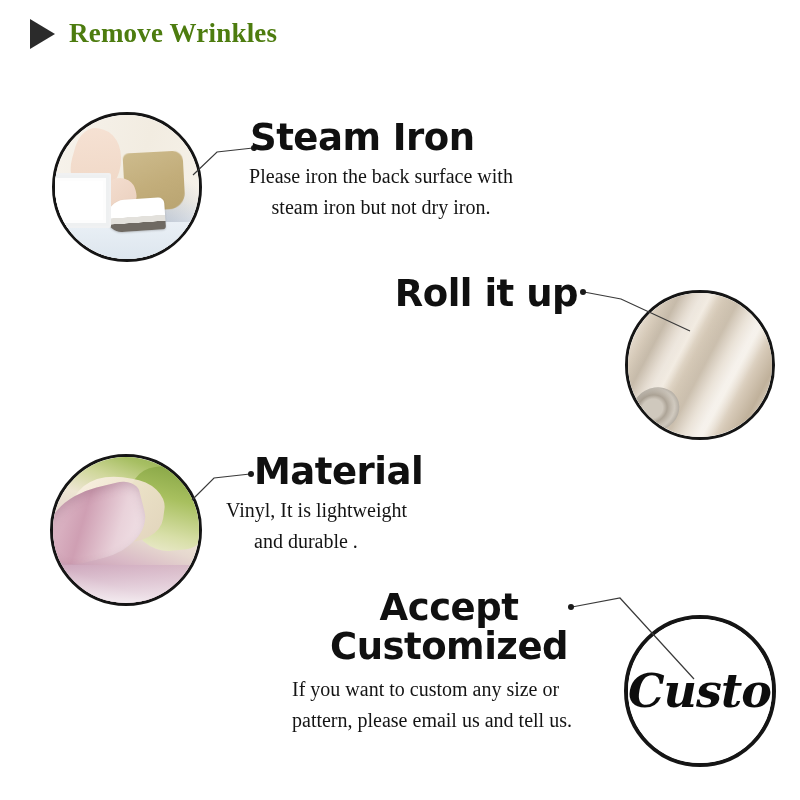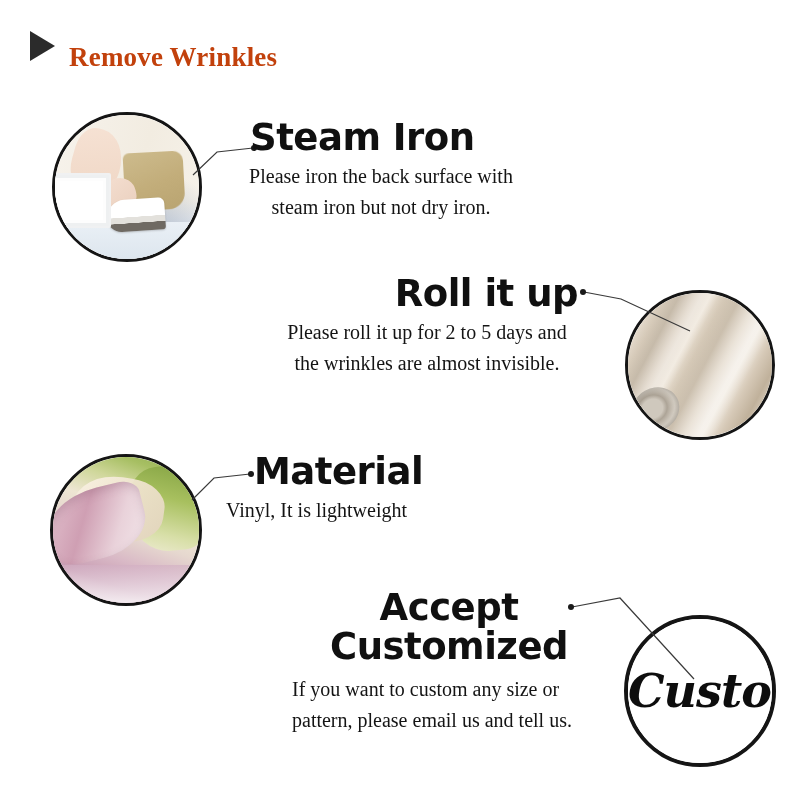--- a/index.html
+++ b/index.html
@@ -32,23 +32,22 @@
     border-left: 25px solid #2b2b2b;
     border-top: 15px solid transparent;
     border-bottom: 15px solid transparent;
     display: block;
   }
   #header .htitle {
     font-family: "Liberation Serif", serif;
     font-weight: bold;
     font-size: 27px;
     letter-spacing: 0.2px;
-    color: #c2410c;
+    color: #4d7c0f;
     white-space: nowrap;
-    margin-top: 24px;
   }
 
   
   .circle {
     position: absolute;
     border-radius: 50%;
     border: 3px solid #151515;
     overflow: hidden;
     box-sizing: border-box;
   }
@@ -313,30 +312,27 @@
 <div class="block" id="block-steam">
   <div class="title">Steam Iron</div>
   <div class="body">
     <div>Please iron the back surface with</div>
     <div>steam iron but not dry iron.</div>
   </div>
 </div>
 
 <div class="block" id="block-roll">
   <div class="title">Roll it up</div>
-  <div class="body">
-    <div>Please roll it up for 2 to 5 days and</div>
-    <div>the wrinkles are almost invisible.</div>
-  </div>
 </div>
 
 <div class="block" id="block-material">
   <div class="title">Material</div>
   <div class="body">
     <div>Vinyl, It is lightweight</div>
+    <div class="l2">and durable .</div>
   </div>
 </div>
 
 <div class="block" id="block-custom">
   <div class="title two-line">
     <div>Accept</div>
     <div>Customized</div>
   </div>
   <div class="body">
     <div>If you want to custom any size or</div>

